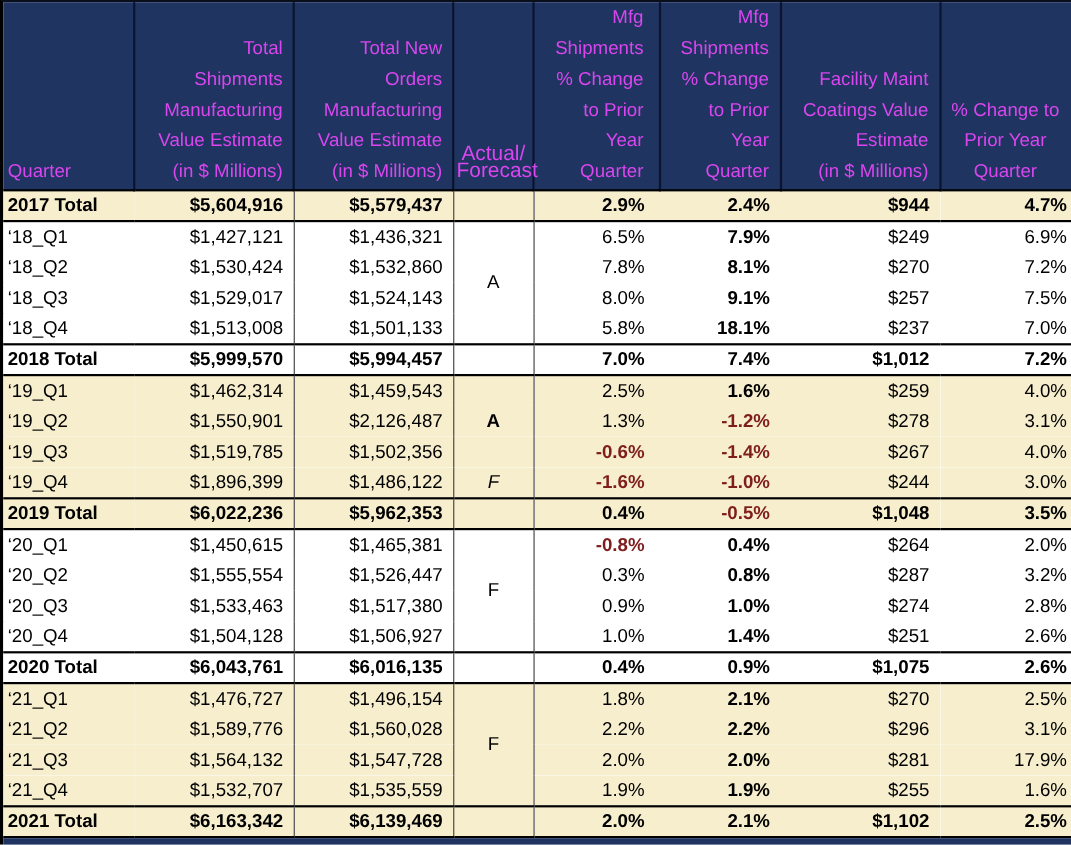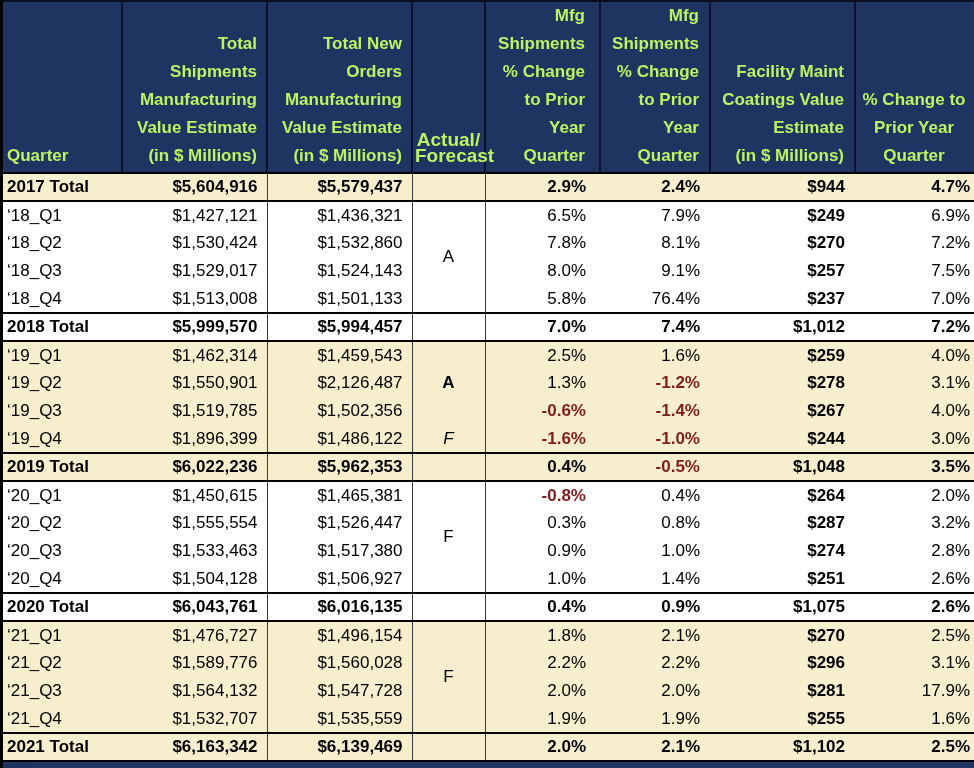--- a/index.html
+++ b/index.html
@@ -11,22 +11,22 @@
     border-top:2px solid #0a0f1e;
   }
   table{
     border-collapse:collapse;
     table-layout:fixed;
     width:971px;
   }
   
   thead th{
     background:#1f3460;
-    color:#bef264;
-    font-weight:bold;
+    color:#d946ef;
+    font-weight:normal;
     font-size:17px;
     line-height:28px;
     height:170px;
     box-sizing:border-box;
     vertical-align:bottom;
     text-align:right;
     white-space:pre-line;
     padding:0 9px 2px 2px;
     border-right:2px solid #0a1430;
     border-bottom:2px solid #000;
@@ -45,22 +45,22 @@
     height:28px;
     box-sizing:border-box;
     vertical-align:middle;
     text-align:right;
     padding:0 9px 0 0;
     overflow:hidden;
   }
   tbody td.c1{text-align:left;padding:0 0 0 4px;margin-top:20px;}
   tbody td.c4{text-align:center;padding:0;}
   tbody td.c5{padding-right:14px;}
-  tbody td.c6{padding-right:10px;}
-  tbody td.c7{padding-right:10px;font-weight:bold;}
+  tbody td.c6{padding-right:10px;font-weight:bold;}
+  tbody td.c7{padding-right:10px;}
   tbody td.c8{padding-right:4px;}
   tbody td.c2, tbody td.c3, tbody td.c4{border-right:1px solid #3a3a3a;}
   tr.cream td{background:#f6eecd;}
   tr.total td{font-weight:bold;border-top:2px solid #000;border-bottom:2px solid #000;}
   .neg{color:#7f1d1d;font-weight:bold;}
   .af-bold{font-weight:bold;}
   .af-italic{font-style:italic;}
   .bottom-bar{height:6px;background:#1f3460;width:971px;}
 </style>
 </head>
@@ -151,21 +151,21 @@
       <td class="c5">8.0%</td>
       <td class="c6">9.1%</td>
       <td class="c7">$257</td>
       <td class="c8">7.5%</td>
     </tr>
     <tr>
       <td class="c1">‘18_Q4</td>
       <td class="c2">$1,513,008</td>
       <td class="c3">$1,501,133</td>
       <td class="c5">5.8%</td>
-      <td class="c6">76.4%</td>
+      <td class="c6">18.1%</td>
       <td class="c7">$237</td>
       <td class="c8">7.0%</td>
     </tr>
     <tr class="total">
       <td class="c1">2018 Total</td>
       <td class="c2">$5,999,570</td>
       <td class="c3">$5,994,457</td>
       <td class="c4"></td>
       <td class="c5">7.0%</td>
       <td class="c6">7.4%</td>

